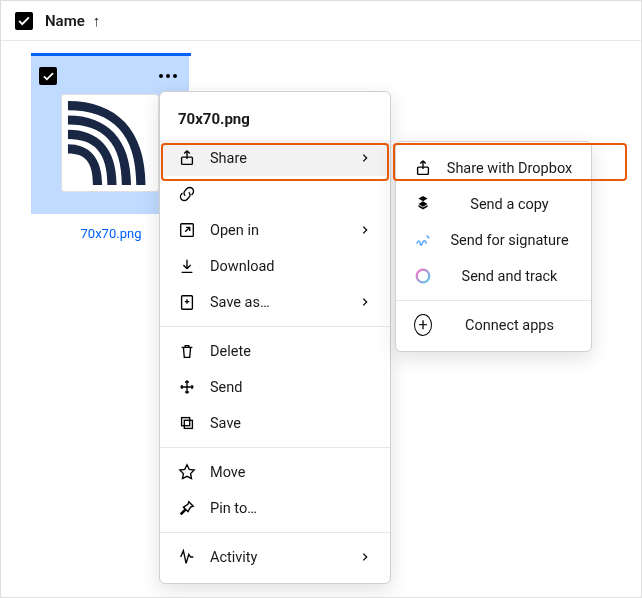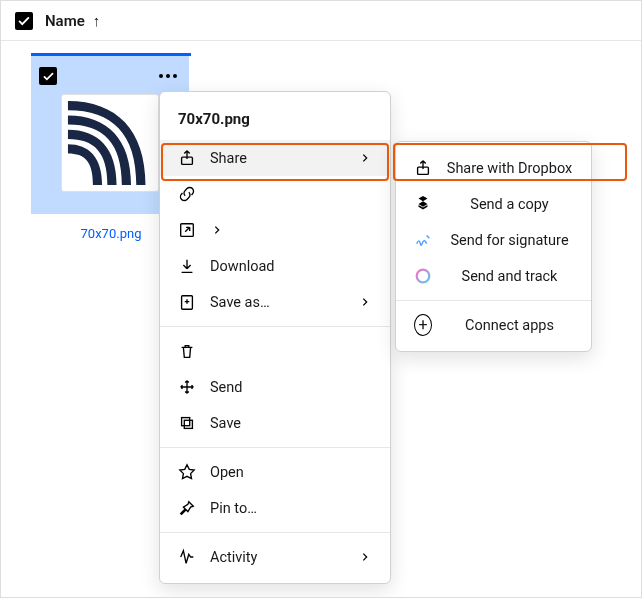--- a/index.html
+++ b/index.html
@@ -110,20 +110,21 @@
       </span>
   </div>
 
   <div class="menu-item">
     <span class="icon">
         <svg viewBox="0 0 20 20" width="18" height="18" fill="none" stroke="#000" stroke-width="1.5">
           <rect x="3" y="3" width="14" height="14" rx="1"></rect>
           <path d="M8 12l5-5m0 0h-4m4 0v4"></path>
         </svg>
       </span>
+    <span class="label">Open in</span>
     <span class="chev">
         <svg viewBox="0 0 12 12" width="10" height="10">
           <path d="M4 2l4 4-4 4" stroke="#000" stroke-width="1.5" fill="none"></path>
         </svg>
       </span>
   </div>
 
   <div class="menu-item">
     <span class="icon">
         <svg viewBox="0 0 20 20" width="18" height="18" fill="none" stroke="#000" stroke-width="1.5">
@@ -149,20 +150,21 @@
   </div>
 
   <div class="menu-sep"></div>
 
   <div class="menu-item">
     <span class="icon">
         <svg viewBox="0 0 20 20" width="18" height="18" fill="none" stroke="#000" stroke-width="1.5">
           <path d="M4 6h12M8 6V4h4v2M6 6l1 11h6l1-11"></path>
         </svg>
       </span>
+    <span class="label">Delete</span>
   </div>
 
 
   <div class="menu-item">
     <span class="icon">
         <svg viewBox="0 0 20 20" width="18" height="18" fill="none" stroke="#000" stroke-width="1.5">
           <path d="M10 3v14M3 10h14M10 3l-2 2m2-2l2 2M10 17l-2-2m2 2l2-2M3 10l2-2m-2 2l2 2M17 10l-2-2m2 2l-2 2"></path>
         </svg>
       </span>
     <span class="label">Send</span>
@@ -179,21 +181,21 @@
   </div>
 
   <div class="menu-sep"></div>
 
   <div class="menu-item">
     <span class="icon">
         <svg viewBox="0 0 20 20" width="18" height="18" fill="none" stroke="#000" stroke-width="1.5">
           <path d="M10 2l2.5 5 5.5.8-4 4 1 5.5L10 14.8 5 17.3l1-5.5-4-4L7.5 7z"></path>
         </svg>
       </span>
-    <span class="label">Open</span>
+    <span class="label">Move</span>
   </div>
 
   <div class="menu-item">
     <span class="icon">
         <svg viewBox="0 0 20 20" width="18" height="18" fill="none" stroke="#000" stroke-width="1.5">
           <path d="M12 3l5 5-3 1-3 5-2-2-5 5-1-1 5-5-2-2 5-3 1-3z"></path>
         </svg>
       </span>
     <span class="label">Pin to…</span>
   </div>

